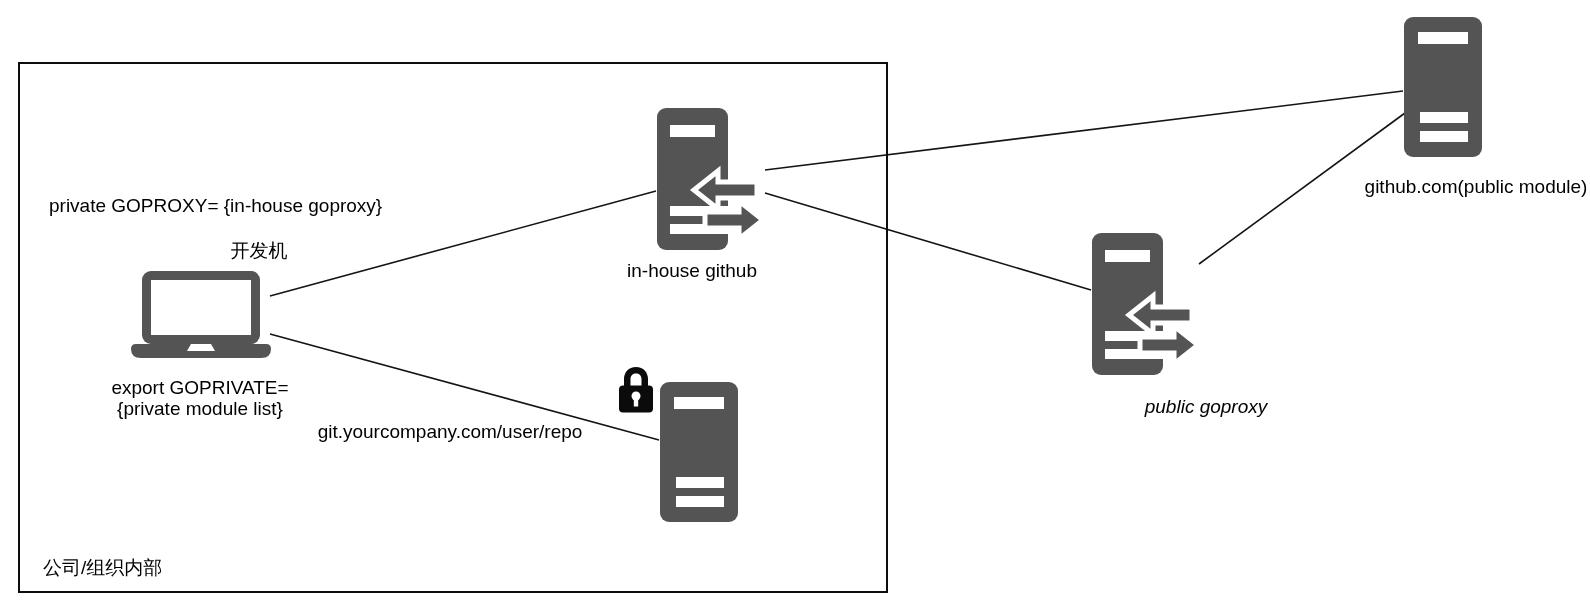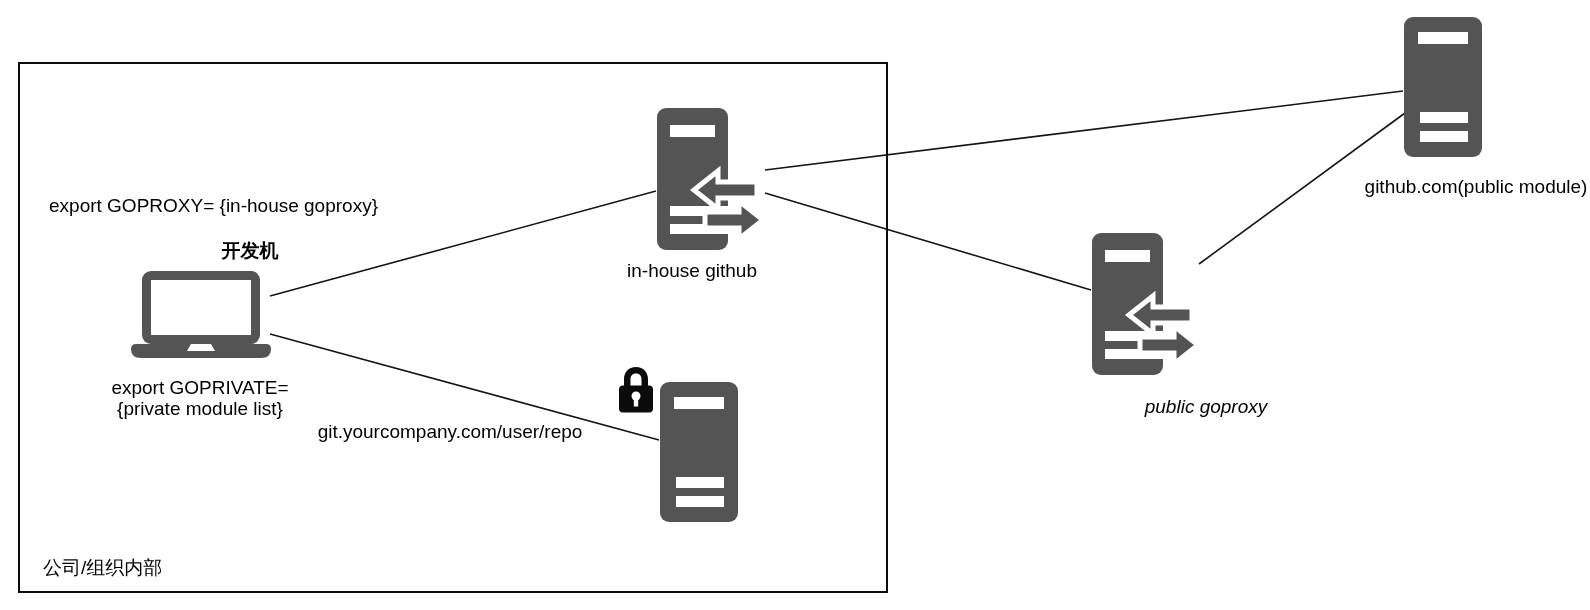--- a/index.html
+++ b/index.html
@@ -62,23 +62,23 @@
     <line class="connector" x1="270" y1="296" x2="656" y2="191"></line>
     <line class="connector" x1="270" y1="334" x2="659" y2="440"></line>
     <line class="connector" x1="765" y1="170" x2="1403" y2="91"></line>
     <line class="connector" x1="765" y1="193" x2="1091" y2="290"></line>
     <line class="connector" x1="1199" y1="264" x2="1405" y2="113"></line>
   </svg>
 
   <div class="boundary-box"></div>
   <div class="lbl" style="left:43px; top:557px;">公司/组织内部</div>
 
-  <div class="lbl" style="left:49px; top:195px;">export GOPROXY= {in-house goproxy}</div>
+  <div class="lbl" style="left:49px; top:195px;">private GOPROXY= {in-house goproxy}</div>
 
-  <div class="lbl ctr" style="left:250px; top:240px;font-weight:bold;">开发机</div>
+  <div class="lbl ctr" style="left:259px; top:240px;">开发机</div>
 
   <svg class="node-icon" style="left:131px; top:271px;" width="140" height="88" viewBox="0 0 140 88">
     <rect class="ic" x="11" y="0" width="118" height="73" rx="9"></rect>
     <rect class="icw" x="20" y="9" width="100" height="55"></rect>
     <path class="ic" d="M5 73 H135 Q140 73 140 78 Q140 87 130 87 H10 Q0 87 0 78 Q0 73 5 73 Z"></path>
     <path class="icw" d="M60 73 H80 L84 80 H56 Z"></path>
   </svg>
 
   <div class="lbl ctr" style="left:200px; top:377px;">
     <div>export GOPRIVATE=</div>

